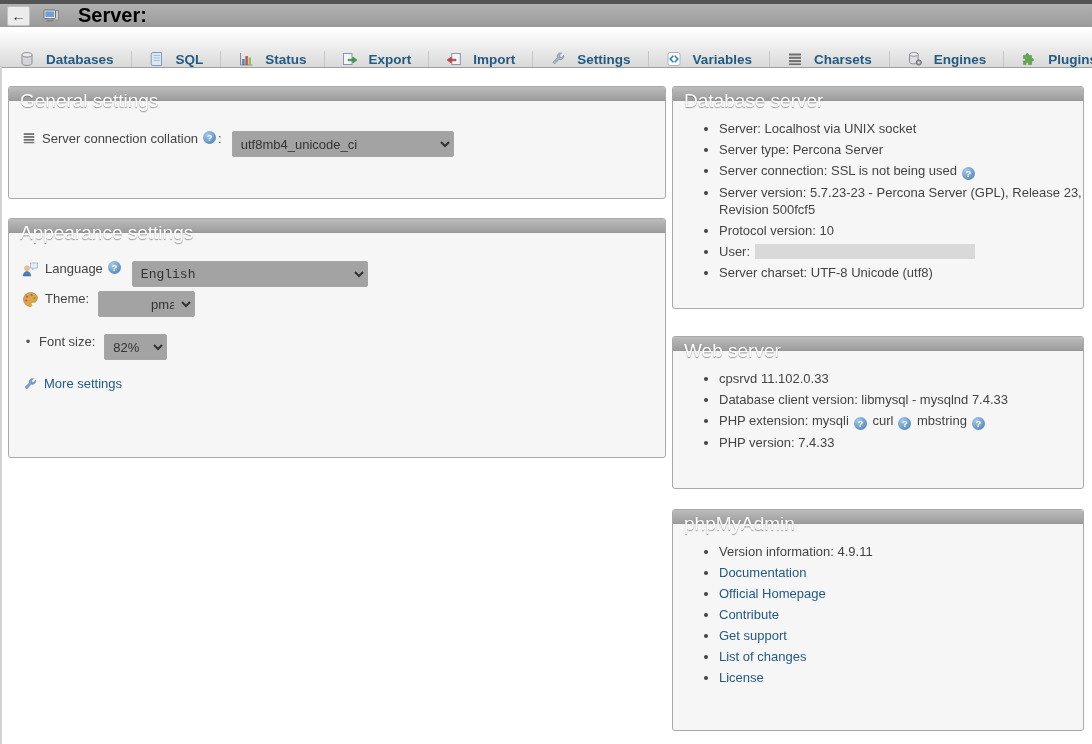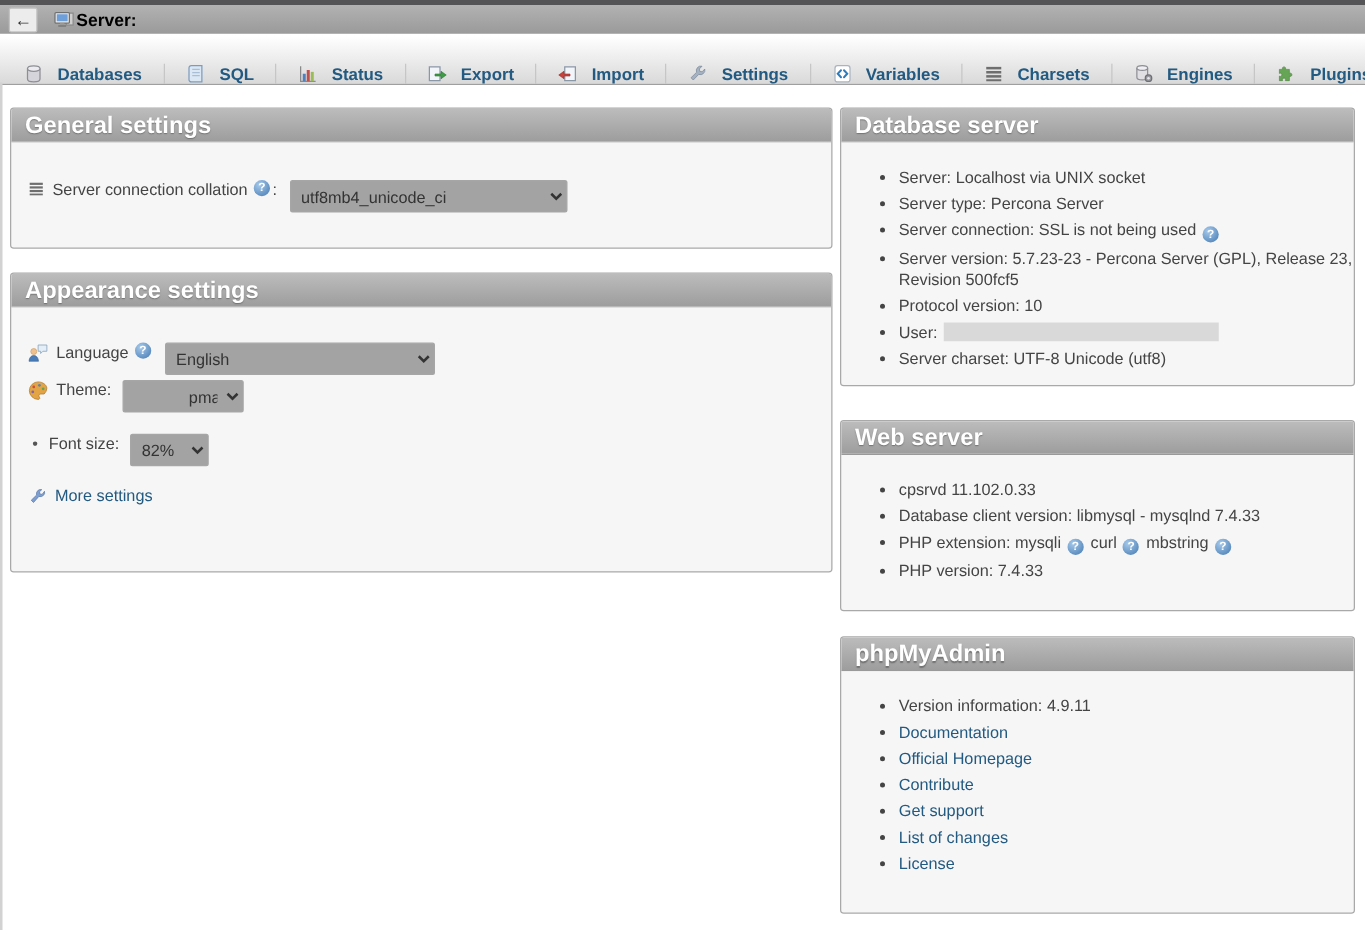--- a/index.html
+++ b/index.html
@@ -17,21 +17,21 @@
     background:linear-gradient(#b2b2b2,#9a9a9a);
     display:flex; align-items:center;
   }
   .back-btn {
     width:23px; height:20px; margin-left:7px;
     background:#ececec; border:1px solid #c2c2c2; border-radius:2px;
     display:flex; align-items:center; justify-content:center;
     color:#333; font-size:14px; line-height:1; cursor:pointer;
   }
   .server-icon { margin-left:13px; display:inline-flex; }
-  .titlebar-title { margin-left:0; font-size:14px; font-weight:bold; color:#000; }
+  .titlebar-title { margin-left:17px; font-size:20px; font-weight:bold; color:#000; }
 
   
   .tabbar {
     position:absolute; top:29px; left:0; right:0; height:39px;
     background:linear-gradient(#ffffff,#d9d9d9);
     border-bottom:1px solid #9f9f9f;
     display:flex; align-items:flex-end;
   }
   .tab {
     display:flex; align-items:center; gap:11px; padding:0 17px;
@@ -42,23 +42,23 @@
   .tab-icon { display:inline-flex; }
 
   .content-edge { position:absolute; left:0; top:66px; bottom:0; width:2px; background:#d2d2d2; }
 
   
   .panel {
     position:absolute; background:#f6f6f6;
     border:1px solid #a9a9a9; border-radius:3px;
   }
   .panel-header {
-    height:27px; line-height:27px; padding:0 11px;
+    height:14px; line-height:27px; padding:0 11px;
     background:linear-gradient(#bcbcbc,#9d9d9d);
-    color:#fff; font-size:19px; font-weight:bold;
+    color:#fff; font-size:19px; font-weight:normal;
     text-shadow:0 1px 1px rgba(80,80,80,.6);
     border-bottom:1px solid #999; border-radius:2px 2px 0 0;
   }
   #panel-general    { top:86px;  left:8px;   width:658px; height:113px; }
   #panel-appearance { top:218px; left:8px;   width:658px; height:240px; }
   #panel-dbserver   { top:86px;  left:672px; width:412px; height:223px; }
   #panel-webserver  { top:336px; left:672px; width:412px; height:153px; }
   #panel-pma        { top:509px; left:672px; width:412px; height:222px; }
 
   .row { display:flex; align-items:flex-start; margin-left:13px; }
@@ -72,21 +72,21 @@
     cursor:pointer; line-height:1;
   }
   .help.inline { display:inline-flex; vertical-align:-2px; margin-left:5px; margin-right:2px; }
 
   select {
     height:26px; font-size:13px; font-family:"Liberation Sans", sans-serif;
     color:#333; background:#a3a3a3; border:1px solid #a6a6a6; border-radius:2px;
     padding:2px 4px;
   }
   .sel-collation { width:222px; margin-left:10px; }
-  .sel-language  { width:216px; margin-left:9px; }
+  .sel-language  { width:236px; margin-left:9px;font-family:Liberation Mono, monospace; }
   .sel-theme     { width:97px;  margin-left:9px;padding-left:48px; }
   .sel-fontsize  { width:63px;  margin-left:9px; }
 
   .bullet-glyph { width:12px; text-align:center; color:#555; margin-right:5px; flex:none; }
 
   a.link { color:#235a81; text-decoration:none; cursor:pointer; }
 
   .panel ul {
     margin:19px 0 0 0; padding-left:46px; list-style:disc; color:#555;
   }

